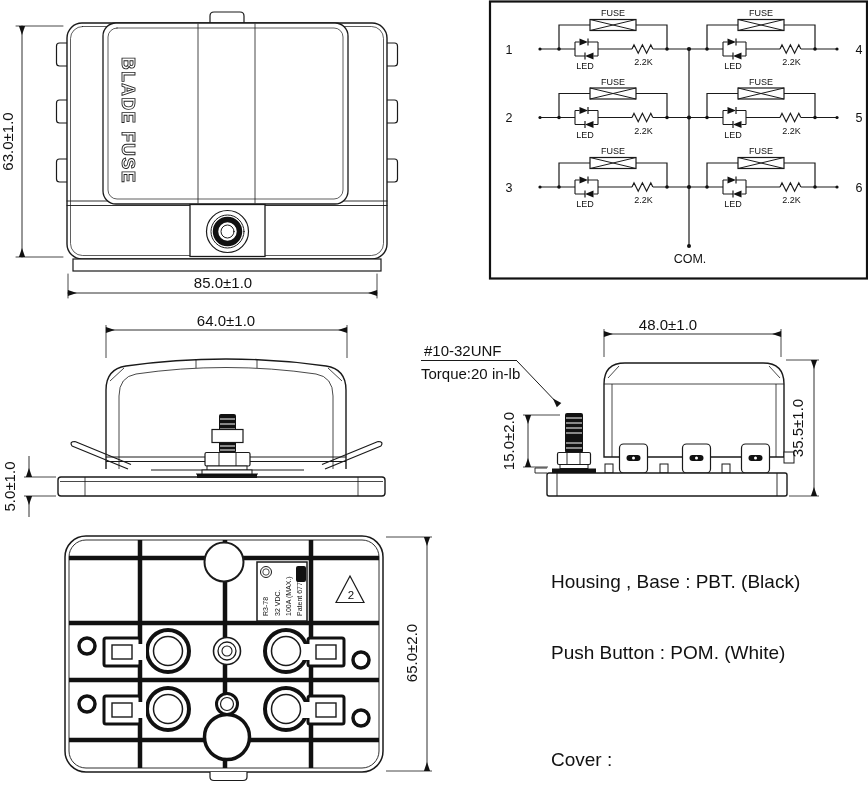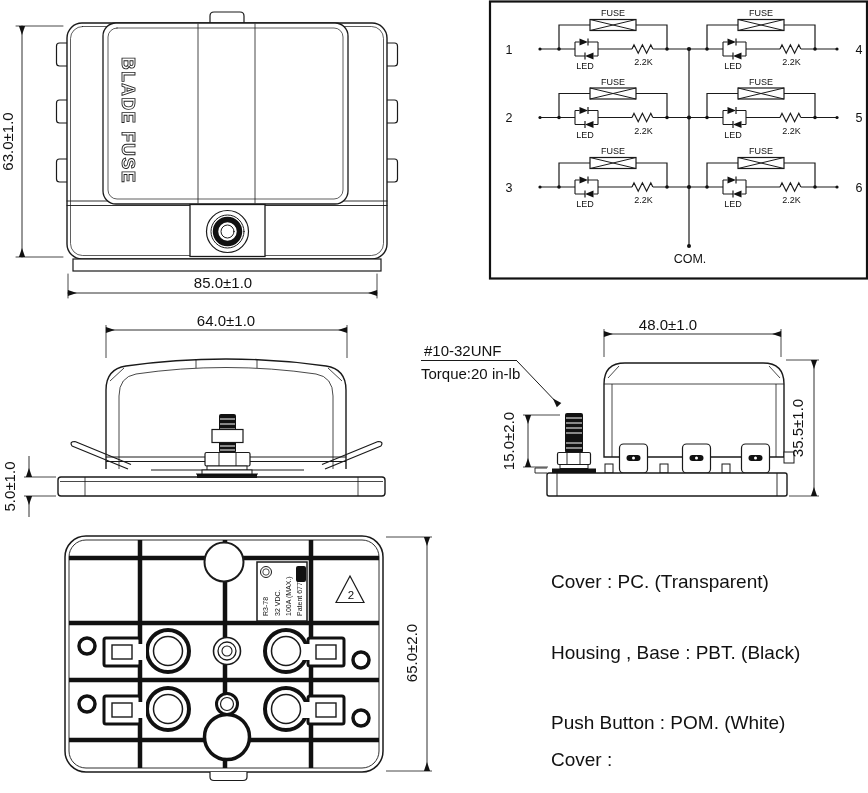--- a/index.html
+++ b/index.html
@@ -406,21 +406,20 @@
 
     <g>
       <path d="M386,537 H432 M386,771 H432" stroke="#1a1a1a" stroke-width=".8" fill="none"></path>
       <path d="M427,537 V771" stroke="#1a1a1a" stroke-width=".9" fill="none" marker-start="url(#ar)" marker-end="url(#ar)"></path>
       <text class="dim" transform="translate(417,653) rotate(-90)" text-anchor="middle">65.0±2.0</text>
     </g>
   </g>
 </svg>
 
 <div class="txtblock" style="left:551px;top:523px;">
-  <div>Cover : PC. (Transparent)</div>
   <div>Housing , Base : PBT. (Black)</div>
   <div>Push Button : POM. (White)</div>
   
 </div>
 
 <div class="txtblock" style="left:551px;top:701px;">
   <div>Cover :</div>
   
   
 </div>

